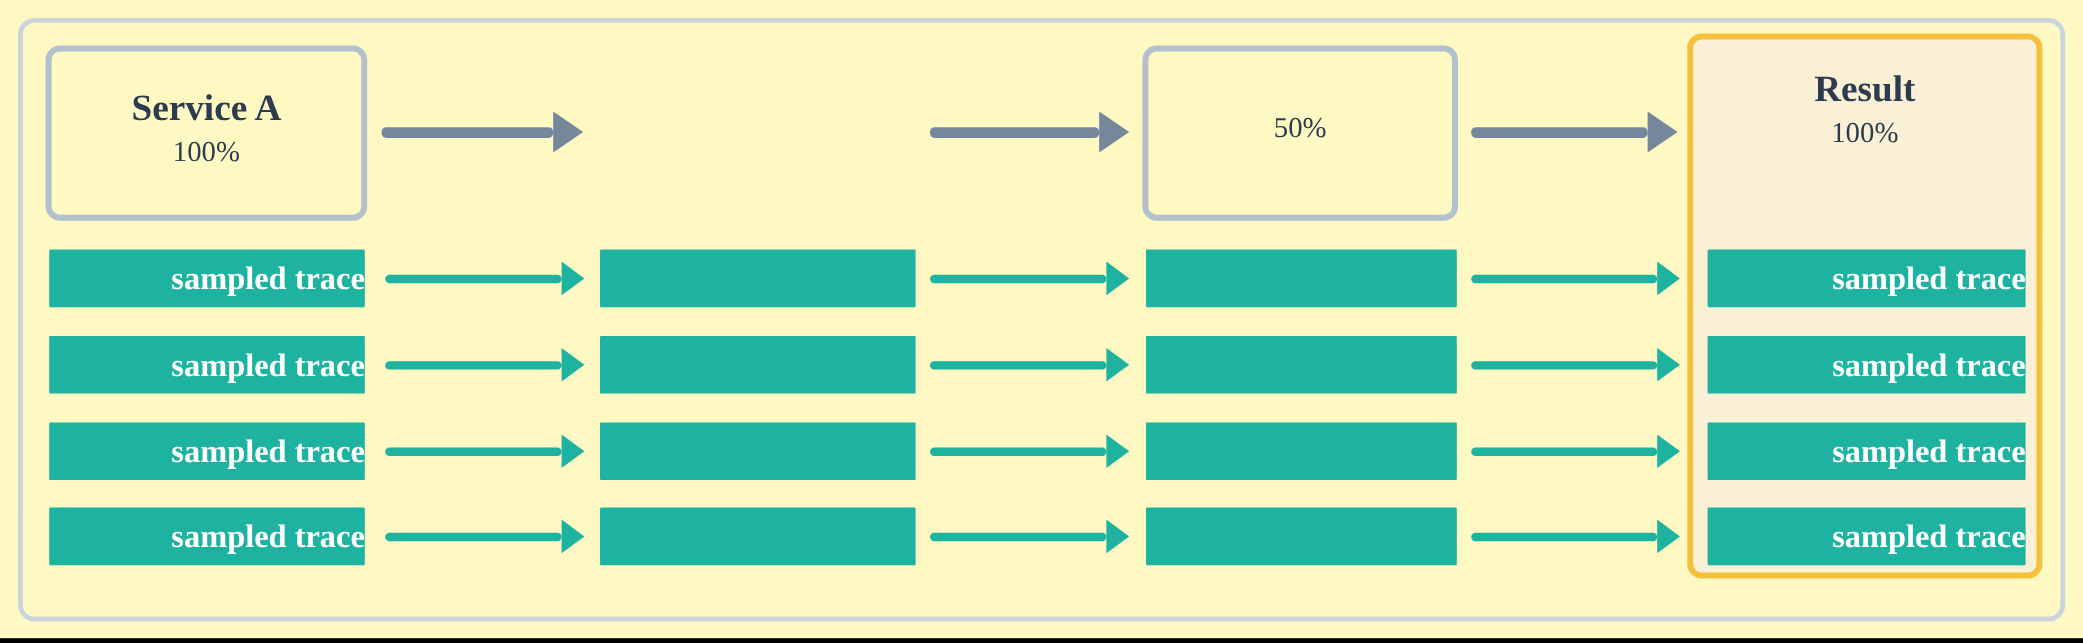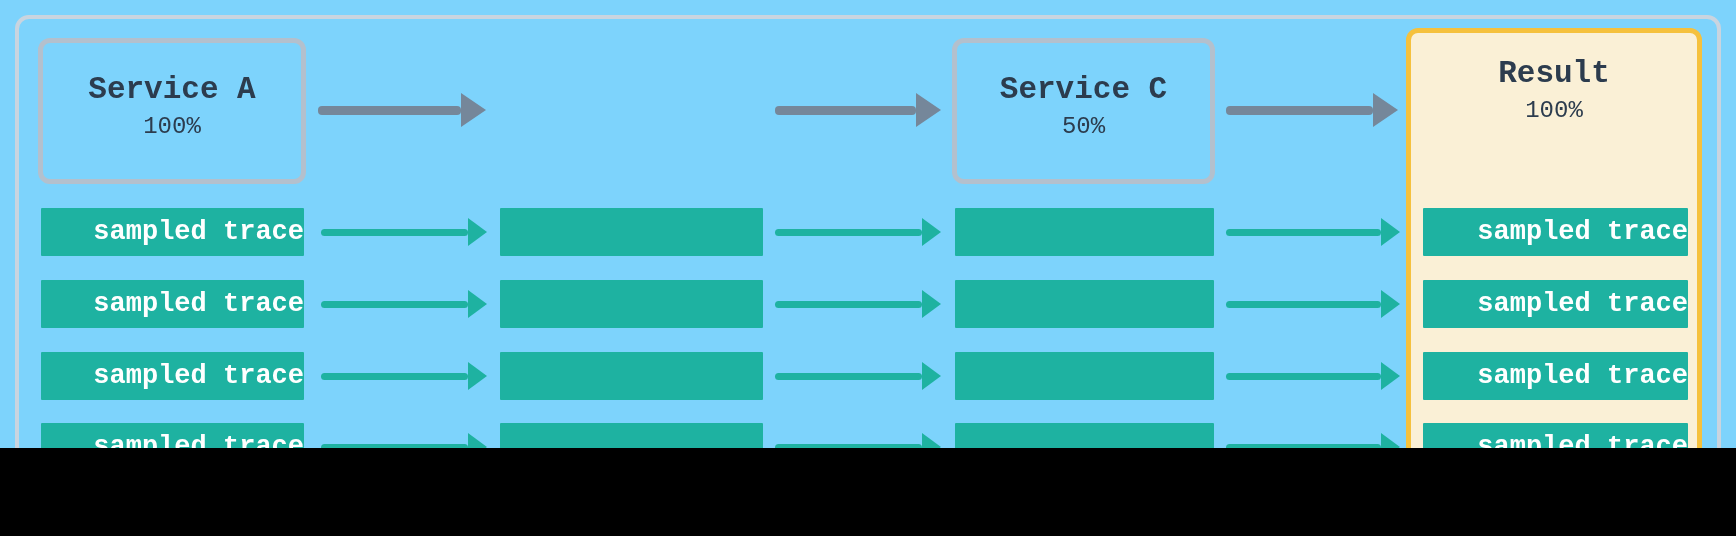--- a/index.html
+++ b/index.html
@@ -7,24 +7,24 @@
     --arrow-gray:#75879A;
     --svc-border:#B3C0CD;
     --frame-border:#C9D4DF;
     --result-fill:#FAF0D6;
     --result-border:#F5C13D;
     --heading:#2C3C4E;
   }
   html,body{margin:0;padding:0;background:#000;}
   .stage{
     position:relative;
-    width:1736px;height:448px;
-    background:#7dd3fc;
+    width:1736px;height:532px;
+    background:#fef9c3;
     overflow:hidden;
-    font-family:Liberation Mono, monospace;
+    font-family:Liberation Serif, serif;
   }
   .outer-frame{
     position:absolute;left:15px;top:15px;width:1706px;height:503px;
     box-sizing:border-box;
     border:4px solid var(--frame-border);
     border-radius:14px;
   }
   
   .svc{
     position:absolute;top:38px;height:146px;box-sizing:border-box;
@@ -89,21 +89,20 @@
 
 <div class="stage">
 
   <div class="outer-frame"></div>
 
   <div class="svc svcA">
     <div class="svc-title">Service A</div>
     <div class="svc-pct">100%</div>
   </div>
   <div class="svc svcC">
-    <div class="svc-title">Service C</div>
     <div class="svc-pct">50%</div>
   </div>
 
   <div class="result">
     <div class="result-head">
       <div class="svc-title">Result</div>
       <div class="svc-pct">100%</div>
     </div>
   </div>
 

